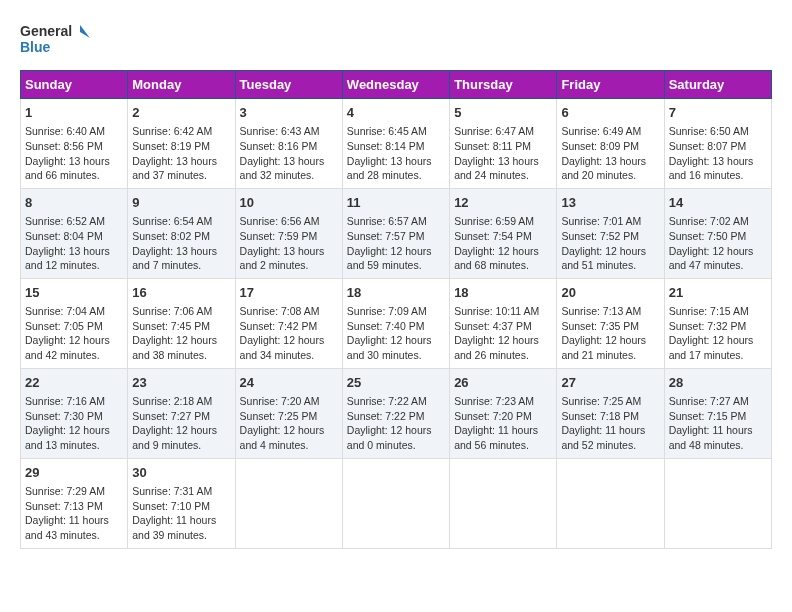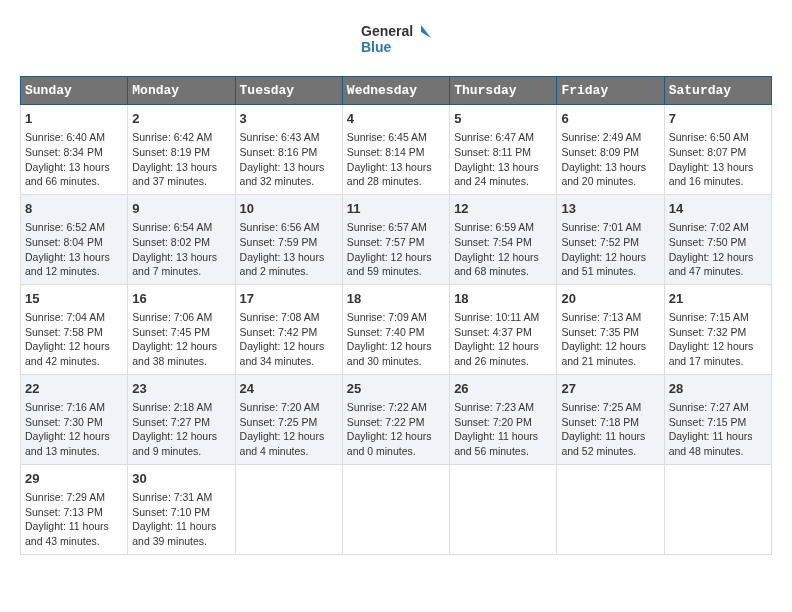--- a/index.html
+++ b/index.html
@@ -5,23 +5,23 @@
     * { margin: 0; padding: 0; box-sizing: border-box; }
     body {
       font-family: Arial, sans-serif;
       background: #fff;
       width: 792px;
       min-height: 612px;
       padding: 20px;
     }
     .header {
       display: flex;
-      justify-content: center;
+      justify-content: flex-start;
       align-items: flex-start;
-      margin-bottom: 16px;
+      margin-bottom: 10px;
     }
     .logo {
       display: flex;
       align-items: center;
       gap: 4px;
     }
     .title-block {
       text-align: right;
     }
     .month-title {
@@ -33,23 +33,22 @@
       font-size: 14px;
       color: #555;
       margin-top: 2px;
     }
     table {
       width: 100%;
       border-collapse: collapse;
       table-layout: fixed;
     }
     thead tr {
-      background-color: #737373;
+      background-color: #a21caf;
       color: white;
-      font-family: Liberation Mono, monospace;
     }
     thead th {
       padding: 6px 4px;
       font-size: 13px;
       font-weight: bold;
       text-align: left;
       border: 1px solid #1a5a8a;
     }
     tbody tr {
       border-bottom: 1px solid #ccc;
@@ -102,39 +101,39 @@
         <th>Monday</th>
         <th>Tuesday</th>
         <th>Wednesday</th>
         <th>Thursday</th>
         <th>Friday</th>
         <th>Saturday</th>
       </tr>
   </thead>
   <tbody id="calendar-body">
   <tr>
-        <td><span class="day-number">1</span><span>Sunrise: 6:40 AM</span><br><span>Sunset: 8:34 PM</span><br><span>Daylight: 13 hours</span><br><span>and 66 minutes.</span><br></td>
+        <td><span class="day-number">1</span><span>Sunrise: 6:40 AM</span><br><span>Sunset: 8:56 PM</span><br><span>Daylight: 13 hours</span><br><span>and 66 minutes.</span><br></td>
         <td><span class="day-number">2</span><span>Sunrise: 6:42 AM</span><br><span>Sunset: 8:19 PM</span><br><span>Daylight: 13 hours</span><br><span>and 37 minutes.</span><br></td>
         <td><span class="day-number">3</span><span>Sunrise: 6:43 AM</span><br><span>Sunset: 8:16 PM</span><br><span>Daylight: 13 hours</span><br><span>and 32 minutes.</span><br></td>
         <td><span class="day-number">4</span><span>Sunrise: 6:45 AM</span><br><span>Sunset: 8:14 PM</span><br><span>Daylight: 13 hours</span><br><span>and 28 minutes.</span><br></td>
         <td><span class="day-number">5</span><span>Sunrise: 6:47 AM</span><br><span>Sunset: 8:11 PM</span><br><span>Daylight: 13 hours</span><br><span>and 24 minutes.</span><br></td>
-        <td><span class="day-number">6</span><span>Sunrise: 2:49 AM</span><br><span>Sunset: 8:09 PM</span><br><span>Daylight: 13 hours</span><br><span>and 20 minutes.</span><br></td>
+        <td><span class="day-number">6</span><span>Sunrise: 6:49 AM</span><br><span>Sunset: 8:09 PM</span><br><span>Daylight: 13 hours</span><br><span>and 20 minutes.</span><br></td>
         <td><span class="day-number">7</span><span>Sunrise: 6:50 AM</span><br><span>Sunset: 8:07 PM</span><br><span>Daylight: 13 hours</span><br><span>and 16 minutes.</span><br></td>
       </tr>
       <tr>
         <td><span class="day-number">8</span><span>Sunrise: 6:52 AM</span><br><span>Sunset: 8:04 PM</span><br><span>Daylight: 13 hours</span><br><span>and 12 minutes.</span><br></td>
         <td><span class="day-number">9</span><span>Sunrise: 6:54 AM</span><br><span>Sunset: 8:02 PM</span><br><span>Daylight: 13 hours</span><br><span>and 7 minutes.</span><br></td>
         <td><span class="day-number">10</span><span>Sunrise: 6:56 AM</span><br><span>Sunset: 7:59 PM</span><br><span>Daylight: 13 hours</span><br><span>and 2 minutes.</span><br></td>
         <td><span class="day-number">11</span><span>Sunrise: 6:57 AM</span><br><span>Sunset: 7:57 PM</span><br><span>Daylight: 12 hours</span><br><span>and 59 minutes.</span><br></td>
         <td><span class="day-number">12</span><span>Sunrise: 6:59 AM</span><br><span>Sunset: 7:54 PM</span><br><span>Daylight: 12 hours</span><br><span>and 68 minutes.</span><br></td>
         <td><span class="day-number">13</span><span>Sunrise: 7:01 AM</span><br><span>Sunset: 7:52 PM</span><br><span>Daylight: 12 hours</span><br><span>and 51 minutes.</span><br></td>
         <td><span class="day-number">14</span><span>Sunrise: 7:02 AM</span><br><span>Sunset: 7:50 PM</span><br><span>Daylight: 12 hours</span><br><span>and 47 minutes.</span><br></td>
       </tr>
       <tr>
-        <td><span class="day-number">15</span><span>Sunrise: 7:04 AM</span><br><span>Sunset: 7:58 PM</span><br><span>Daylight: 12 hours</span><br><span>and 42 minutes.</span><br></td>
+        <td><span class="day-number">15</span><span>Sunrise: 7:04 AM</span><br><span>Sunset: 7:05 PM</span><br><span>Daylight: 12 hours</span><br><span>and 42 minutes.</span><br></td>
         <td><span class="day-number">16</span><span>Sunrise: 7:06 AM</span><br><span>Sunset: 7:45 PM</span><br><span>Daylight: 12 hours</span><br><span>and 38 minutes.</span><br></td>
         <td><span class="day-number">17</span><span>Sunrise: 7:08 AM</span><br><span>Sunset: 7:42 PM</span><br><span>Daylight: 12 hours</span><br><span>and 34 minutes.</span><br></td>
         <td><span class="day-number">18</span><span>Sunrise: 7:09 AM</span><br><span>Sunset: 7:40 PM</span><br><span>Daylight: 12 hours</span><br><span>and 30 minutes.</span><br></td>
         <td><span class="day-number">18</span><span>Sunrise: 10:11 AM</span><br><span>Sunset: 4:37 PM</span><br><span>Daylight: 12 hours</span><br><span>and 26 minutes.</span><br></td>
         <td><span class="day-number">20</span><span>Sunrise: 7:13 AM</span><br><span>Sunset: 7:35 PM</span><br><span>Daylight: 12 hours</span><br><span>and 21 minutes.</span><br></td>
         <td><span class="day-number">21</span><span>Sunrise: 7:15 AM</span><br><span>Sunset: 7:32 PM</span><br><span>Daylight: 12 hours</span><br><span>and 17 minutes.</span><br></td>
       </tr>
       <tr>
         <td><span class="day-number">22</span><span>Sunrise: 7:16 AM</span><br><span>Sunset: 7:30 PM</span><br><span>Daylight: 12 hours</span><br><span>and 13 minutes.</span><br></td>
         <td><span class="day-number">23</span><span>Sunrise: 2:18 AM</span><br><span>Sunset: 7:27 PM</span><br><span>Daylight: 12 hours</span><br><span>and 9 minutes.</span><br></td>

